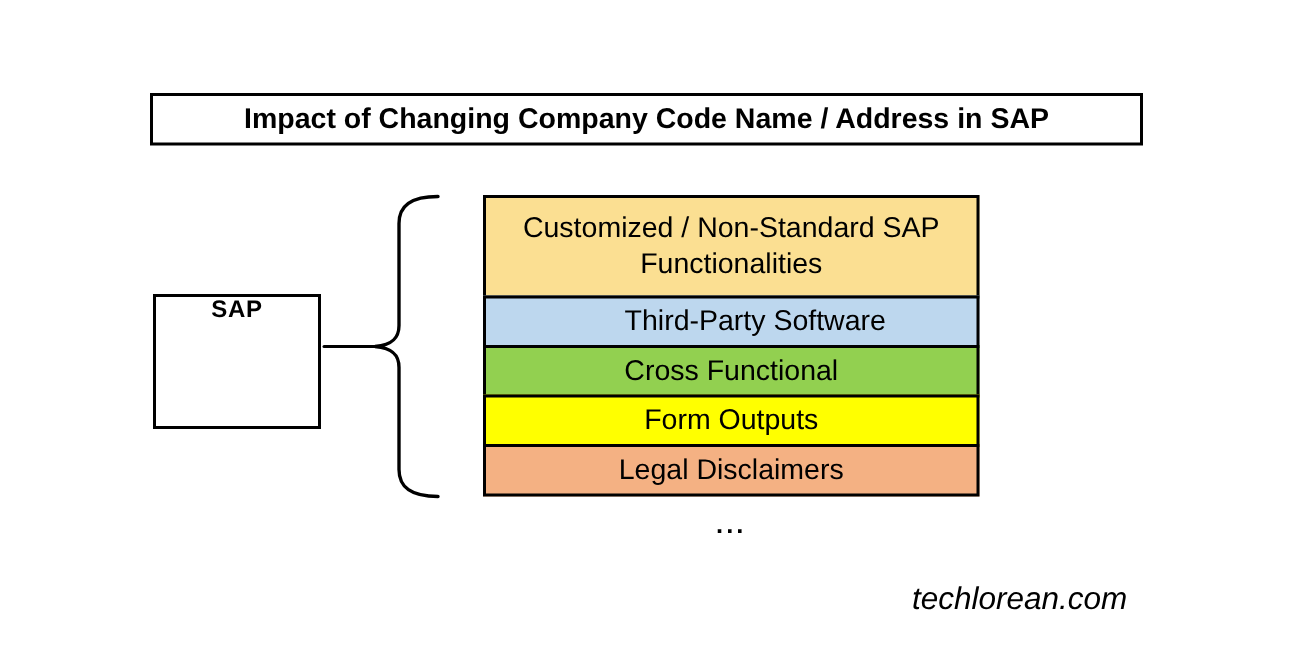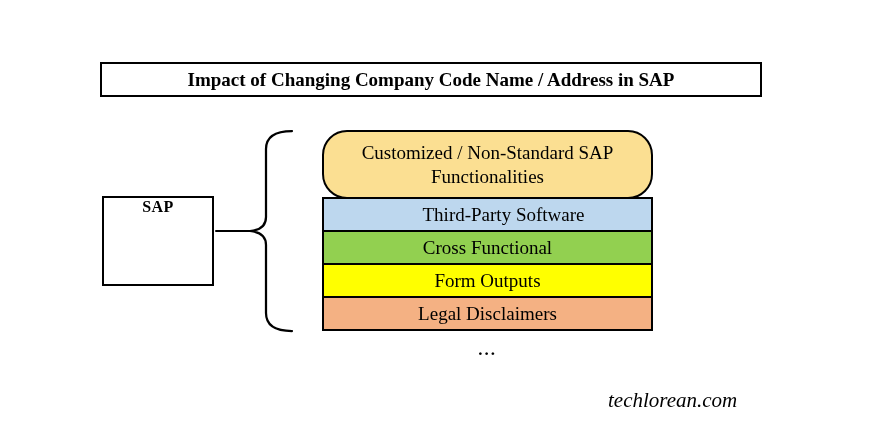--- a/index.html
+++ b/index.html
@@ -5,21 +5,21 @@
   html, body {
     margin: 0;
     padding: 0;
     background: #ffffff;
   }
   .canvas {
     position: relative;
     width: 874px;
     height: 431px;
     background: #ffffff;
-    font-family: Liberation Serif, serif;
+    font-family: Liberation Sans, sans-serif;
     color: #000000;
     overflow: hidden;
   }
   .title-box {
     position: absolute;
     left: 100px;
     top: 62px;
     width: 662px;
     height: 35px;
     box-sizing: border-box;
@@ -114,21 +114,21 @@
   <div class="sap-box">
     <span>SAP</span>
   </div>
 
   <svg class="brace-svg" viewBox="0 0 95 222" xmlns="http://www.w3.org/2000/svg">
     <path d="M 6 111 L 40 111" stroke="#000000" stroke-width="2" fill="none" stroke-linecap="round"></path>
     <path d="M 82 11 C 64 11 56 17 56 29 L 56 97 C 56 105 52 110 40 111 C 52 112 56 117 56 125 L 56 193 C 56 205 64 211 82 211" stroke="#000000" stroke-width="2.25" fill="none" stroke-linecap="round"></path>
   </svg>
 
   <div class="stack">
-    <div class="impact-box tall" style="background-color: rgb(251, 223, 146); border-radius: 25px;">
+    <div class="impact-box tall" style="background-color: rgb(251, 223, 146);">
       <span>Customized / Non-Standard SAP Functionalities</span>
     </div>
     <div class="impact-box" style="background-color: rgb(189, 215, 238); padding-left: 40px;">
       <span>Third-Party Software</span>
     </div>
     <div class="impact-box" style="background-color: rgb(146, 208, 80);">
       <span>Cross Functional</span>
     </div>
     <div class="impact-box" style="background-color: rgb(255, 255, 0);">
       <span>Form Outputs</span>

